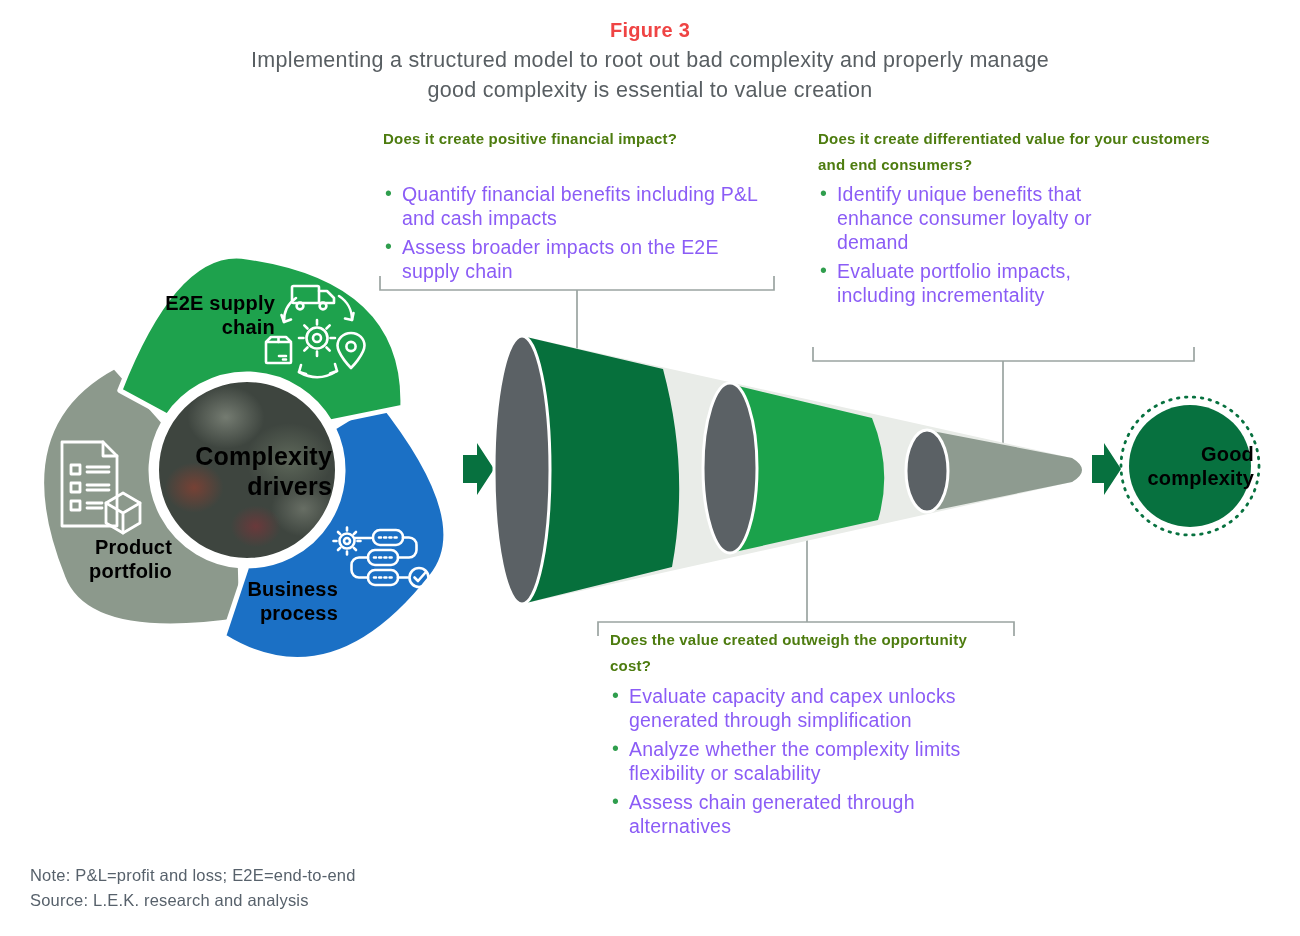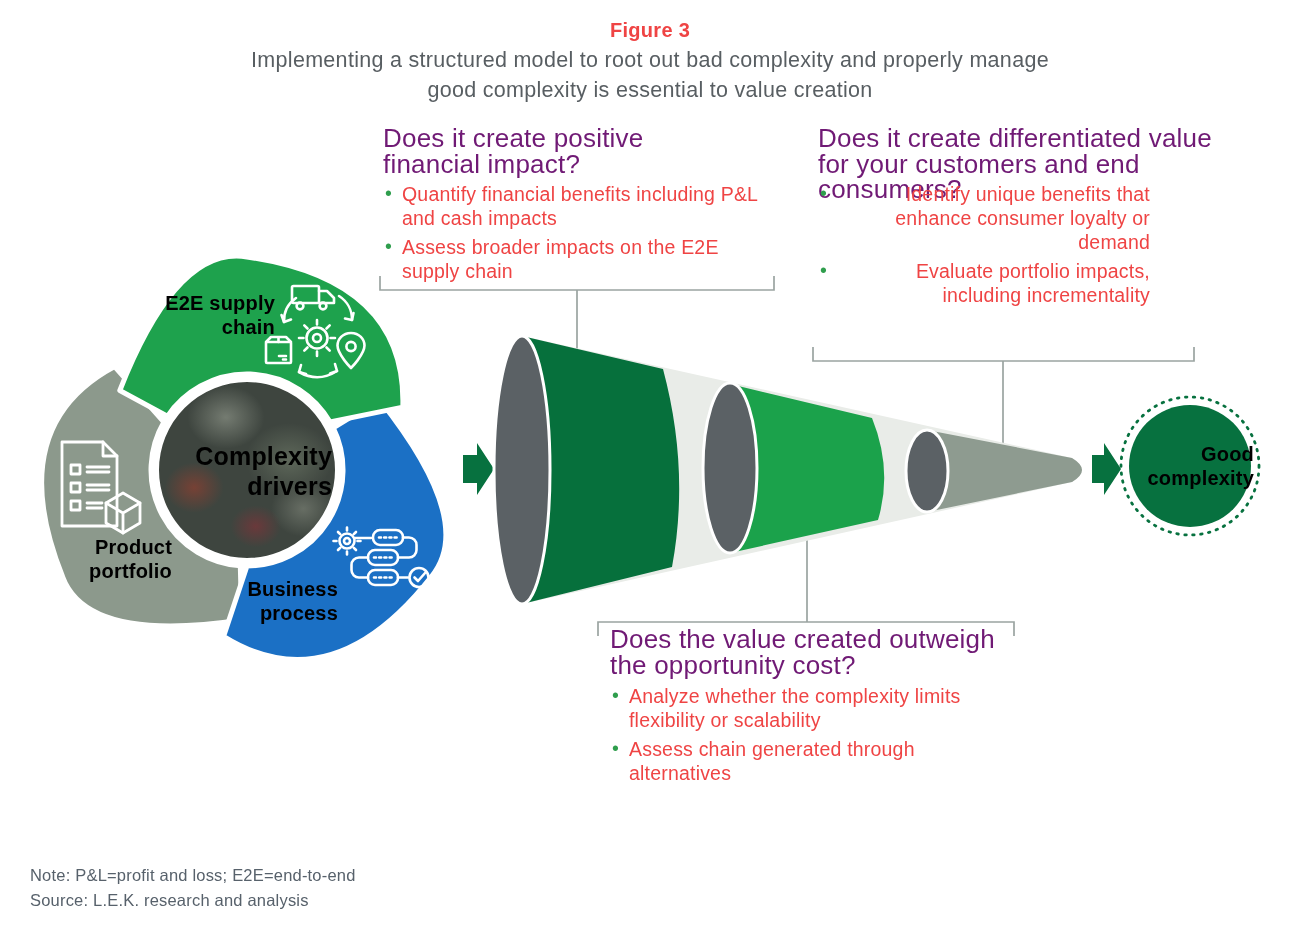--- a/index.html
+++ b/index.html
@@ -3,28 +3,28 @@
 <meta charset="utf-8">
 <style>
   html,body{margin:0;padding:0;background:#ffffff;}
   #stage{position:relative;width:1300px;height:936px;background:#ffffff;overflow:hidden;
          font-family:"Liberation Sans","DejaVu Sans",sans-serif;}
   #diagram-svg{position:absolute;left:0;top:0;z-index:1;}
   .txt{position:absolute;z-index:3;}
   .fig-label{left:0;top:19px;width:1300px;text-align:center;font-size:20px;font-weight:bold;color:#ef4444;letter-spacing:.3px;}
   .fig-title{left:0;width:1300px;text-align:center;font-size:21.5px;color:#585E62;letter-spacing:.3px;}
   .fig-title.l1{top:48px;} .fig-title.l2{top:78px;}
-  .co-head{font-size:26px;font-weight:normal;line-height:25.5px;color:#701a75;letter-spacing:.2px;}
+  .co-head{font-size:15px;font-weight:bold;line-height:25.5px;color:#4d7c0f;letter-spacing:.2px;}
   .co-list{list-style:none;margin:0;padding:0;}
-  .co-list li{position:relative;padding-left:19px;margin-bottom:5px;font-size:19.5px;line-height:24px;color:#ef4444;letter-spacing:.2px;}
+  .co-list li{position:relative;padding-left:19px;margin-bottom:5px;font-size:19.5px;line-height:24px;color:#8b5cf6;letter-spacing:.2px;}
   .co-list li::before{content:"\2022";position:absolute;left:2px;top:-1px;color:#2F9E4D;}
   #co1-head{left:383px;top:126px;width:345px;}
   #co1-list{left:383px;top:182px;width:398px;}
   #co2-head{left:818px;top:126px;width:402px;}
-  #co2-list{left:818px;top:182px;width:332px;text-align:right;}
+  #co2-list{left:818px;top:182px;width:332px;}
   #co3-head{left:610px;top:627px;width:392px;}
   #co3-list{left:610px;top:684px;width:412px;}
   .wheel-label{color:#000000;font-weight:bold;font-size:20px;line-height:24px;text-align:right;letter-spacing:.2px;}
   #lbl-e2e{left:145px;top:291px;width:130px;}
   #lbl-portfolio{left:52px;top:535px;width:120px;}
   #lbl-process{left:218px;top:577px;width:120px;}
   #lbl-center{left:162px;top:441px;width:170px;font-size:25px;line-height:30px;}
   #lbl-good{left:1127px;top:442px;width:127px;}
   #photo-circle{position:absolute;z-index:2;left:155px;top:378px;width:184px;height:184px;border-radius:50%;
     border:4px solid #fff;box-sizing:border-box;
@@ -152,20 +152,21 @@
   </ul>
 
   <div class="txt co-head" id="co2-head">Does it create differentiated value for your customers and end consumers?</div>
   <ul class="txt co-list" id="co2-list">
     <li>Identify unique benefits that enhance consumer loyalty or demand</li>
     <li>Evaluate portfolio impacts, including incrementality</li>
   </ul>
 
   <div class="txt co-head" id="co3-head">Does the value created outweigh the opportunity cost?</div>
   <ul class="txt co-list" id="co3-list">
+    <li>Evaluate capacity and capex unlocks generated through simplification</li>
     <li>Analyze whether the complexity limits flexibility or scalability</li>
     <li>Assess chain generated through alternatives</li>
   </ul>
 
   <div class="txt wheel-label" id="lbl-e2e">E2E supply chain</div>
   <div class="txt wheel-label" id="lbl-portfolio">Product portfolio</div>
   <div class="txt wheel-label" id="lbl-center">Complexity drivers</div>
   <div class="txt wheel-label" id="lbl-process">Business process</div>
   <div class="txt wheel-label" id="lbl-good">Good complexity</div>
 

